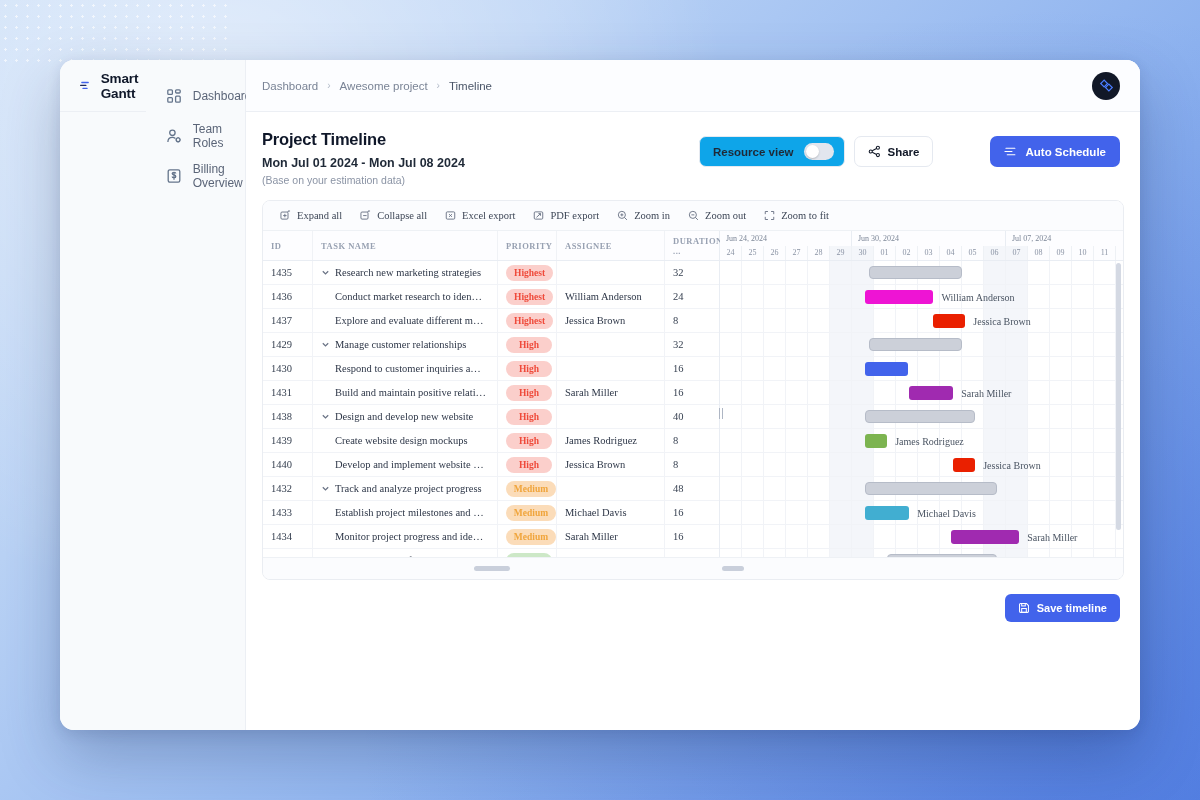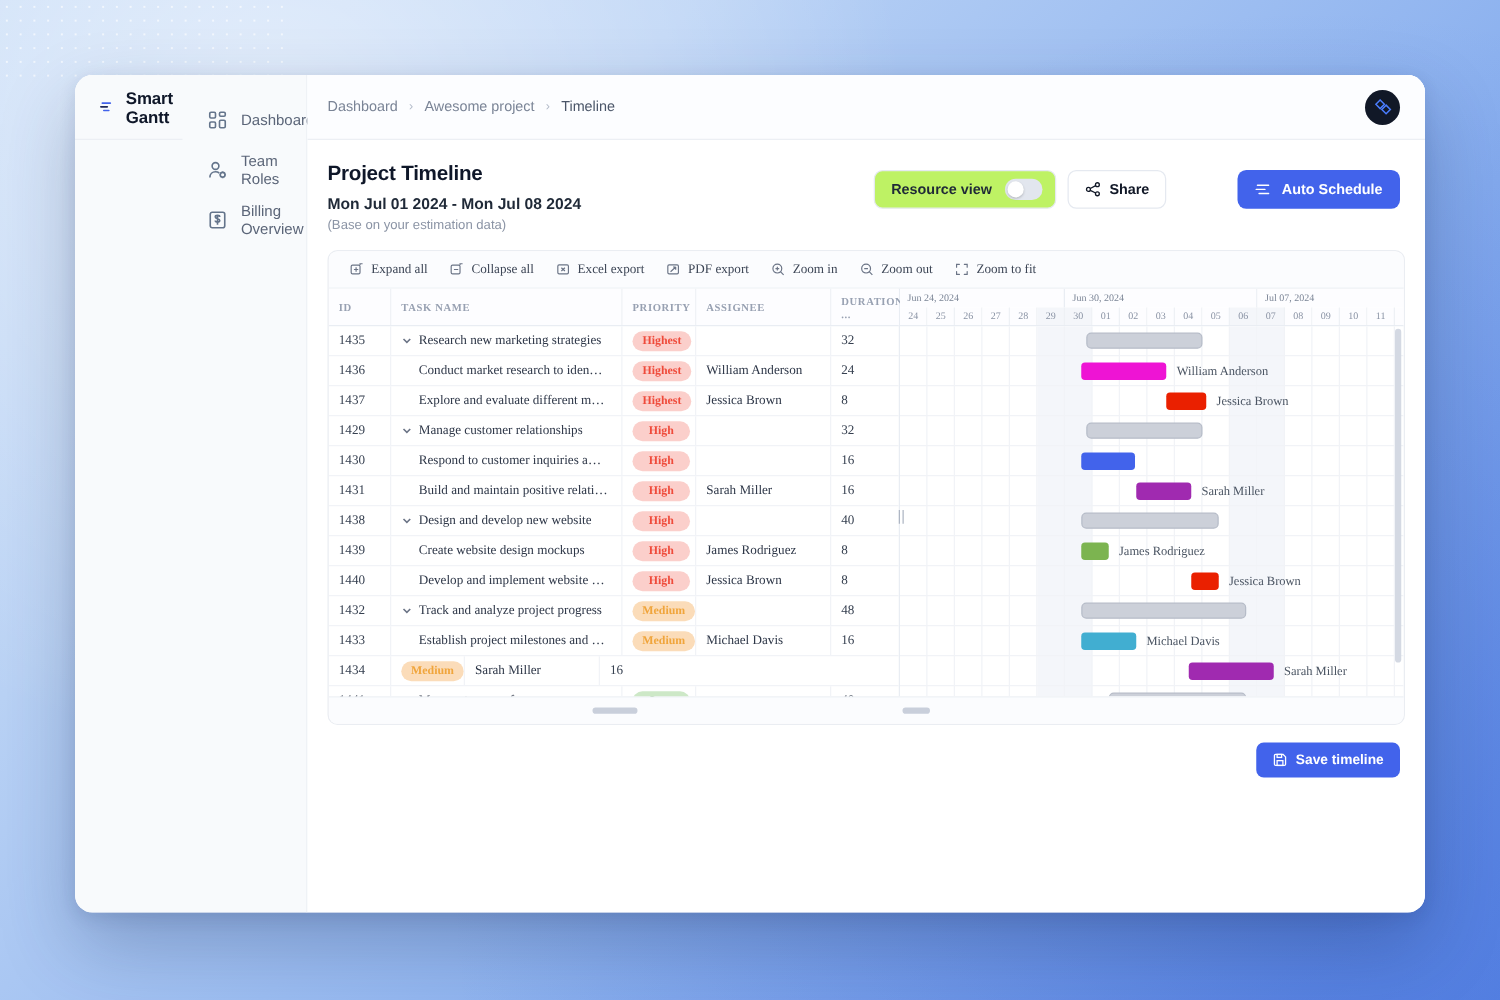--- a/index.html
+++ b/index.html
@@ -99,21 +99,21 @@
   .page-title { font-size: 16.5px; font-weight: 700; color: #0f1729; letter-spacing: -.2px; }
   .page-range { font-size: 12.5px; font-weight: 700; color: #1f2937; margin-top: 7px; }
   .page-sub { font-size: 10.5px; color: #8b94a5; margin-top: 4px; }
 
   .head-actions { display: flex; align-items: center; gap: 9px; padding-top: 6px; }
 
   .resource-view {
     display: flex; align-items: center; gap: 10px;
     height: 31px; padding: 0 10px 0 13px;
     border: 1px solid #e5e9f0; border-radius: 7px;
-    background: #bef264; cursor: pointer;
+    background: #0ea5e9; cursor: pointer;
   }
   .resource-view-label { font-size: 11.5px; color: #1f2937; font-weight: 600; }
   .toggle {
     width: 30px; height: 17px; border-radius: 9px; background: #e2e6ee;
     position: relative; flex: 0 0 30px;
   }
   .toggle::after {
     content: ''; position: absolute; left: 2px; top: 2px;
     width: 13px; height: 13px; border-radius: 50%; background: #fff;
     box-shadow: 0 1px 2px rgba(0,0,0,.2);
@@ -594,20 +594,23 @@
                   <span class="task-label task-indent">Establish project milestones and …</span>
                 </div>
                 <div class="cell prio">
                   <span class="badge medium">Medium</span>
                 </div>
                 <div class="cell asgn">Michael Davis</div>
                 <div class="cell dur">16</div>
               </div>
               <div class="row">
                 <div class="cell id">1434</div>
+                <div class="cell name">
+                  <span class="task-label task-indent">Monitor project progress and ide…</span>
+                </div>
                 <div class="cell prio">
                   <span class="badge medium">Medium</span>
                 </div>
                 <div class="cell asgn">Sarah Miller</div>
                 <div class="cell dur">16</div>
               </div>
               <div class="row">
                 <div class="cell id">1441</div>
                 <div class="cell name">
                   <svg class="chev" viewBox="0 0 10 10" fill="none" stroke="currentColor" stroke-width="1.4">

